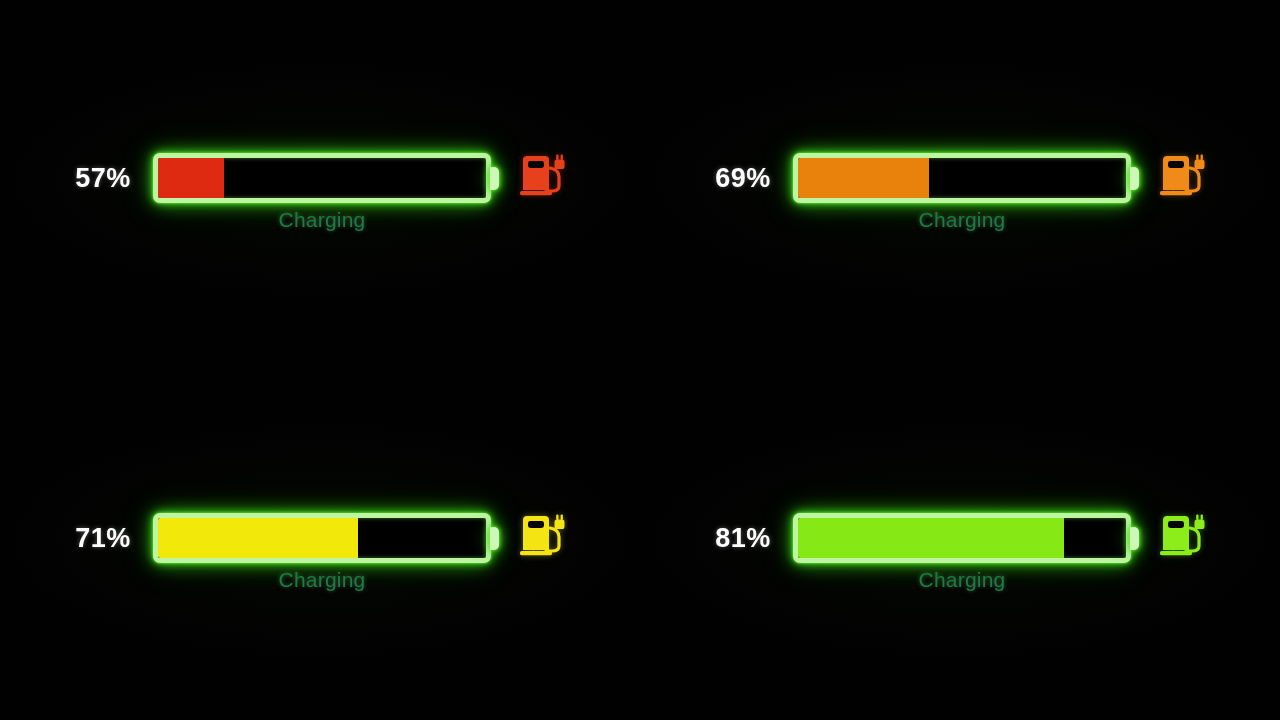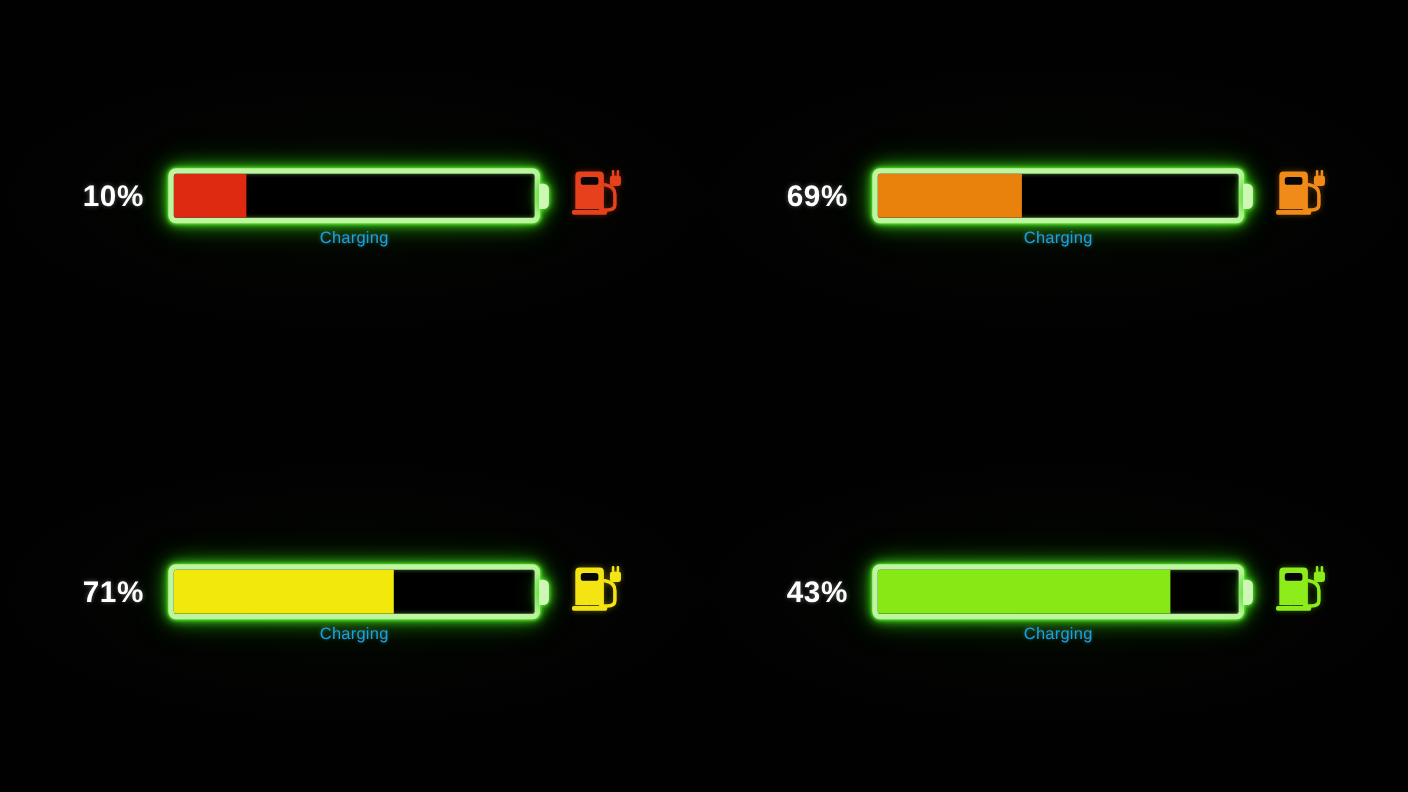--- a/index.html
+++ b/index.html
@@ -106,22 +106,22 @@
       0 0 18px rgba(47,196,20,0.7);
   }
 
   
   .caption {
     position: absolute;
     left: 93px;
     top: 68px;
     width: 338px;
     text-align: center;
-    color: #0ea5e9;
-    font-size: 15px;
+    color: #15803d;
+    font-size: 21px;
     font-weight: normal;
     letter-spacing: 0.2px;
     text-shadow: 0 0 4px rgba(255,255,255,0.28);
   }
 
   
   .icon-wrap {
     position: absolute;
     left: 452px;
     top: 8px;
@@ -130,21 +130,21 @@
   }
   .icon-wrap svg { display: block; }
 </style>
 </head>
 <body style="background: rgb(0, 0, 0);">
 
 <div id="stage">
   <div id="noise"></div>
 
   <div class="cell c0">
-    <div class="pct">10%</div>
+    <div class="pct">57%</div>
     <div class="battery">
       <div class="batt-body">
         <div class="batt-fill" style="width: 20%; background: rgb(221, 42, 17);"></div>
       </div>
       <div class="batt-tip"></div>
     </div>
     <div class="caption">Charging</div>
     <div class="icon-wrap">
       <svg viewBox="0 0 56 56" width="56" height="56" aria-hidden="true">
         <g class="ico-g" style="filter: drop-shadow(rgba(230, 65, 28, 0.4) 0px 0px 3px);">
@@ -205,21 +205,21 @@
           <path class="ico-cable" d="M38 20 q9 1.5 9 9 v9 q0 5 -7 5 h-6" fill="none" stroke-width="3.2" stroke-linecap="round" stroke="#f5e413"></path>
           <rect class="ico-fill" x="42.5" y="11.5" width="10" height="9.5" rx="2.6" fill="#f5e413"></rect>
           <rect class="ico-fill" x="44.2" y="6.5" width="2.3" height="5.6" rx="1" fill="#f5e413"></rect>
           <rect class="ico-fill" x="48.6" y="6.5" width="2.3" height="5.6" rx="1" fill="#f5e413"></rect>
         </g>
       </svg>
     </div>
   </div>
 
   <div class="cell c3">
-    <div class="pct">43%</div>
+    <div class="pct">81%</div>
     <div class="battery">
       <div class="batt-body">
         <div class="batt-fill" style="width: 81%; background: rgb(134, 232, 21);"></div>
       </div>
       <div class="batt-tip"></div>
     </div>
     <div class="caption">Charging</div>
     <div class="icon-wrap">
       <svg viewBox="0 0 56 56" width="56" height="56" aria-hidden="true">
         <g class="ico-g" style="filter: drop-shadow(rgba(140, 237, 27, 0.4) 0px 0px 3px);">

